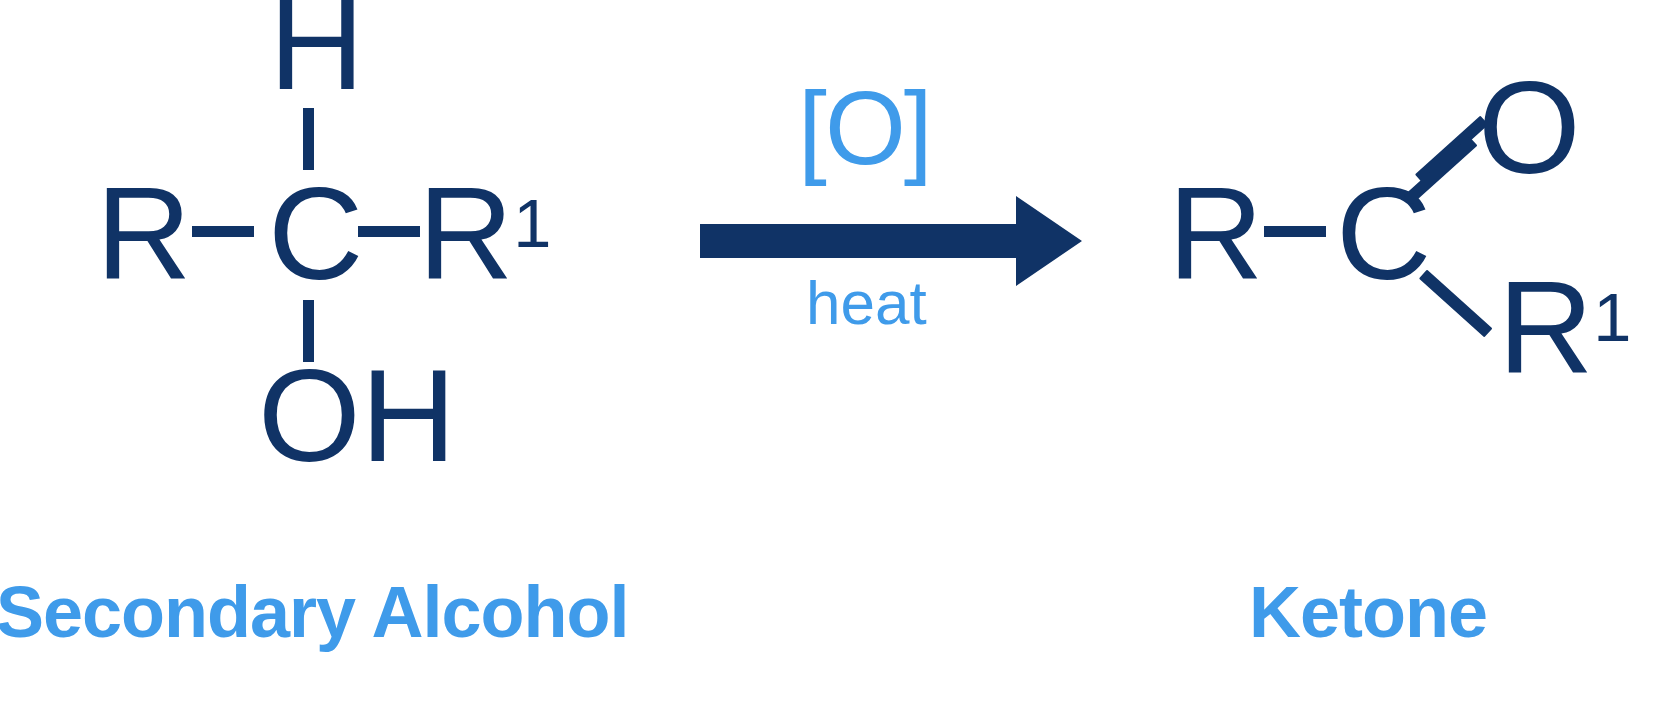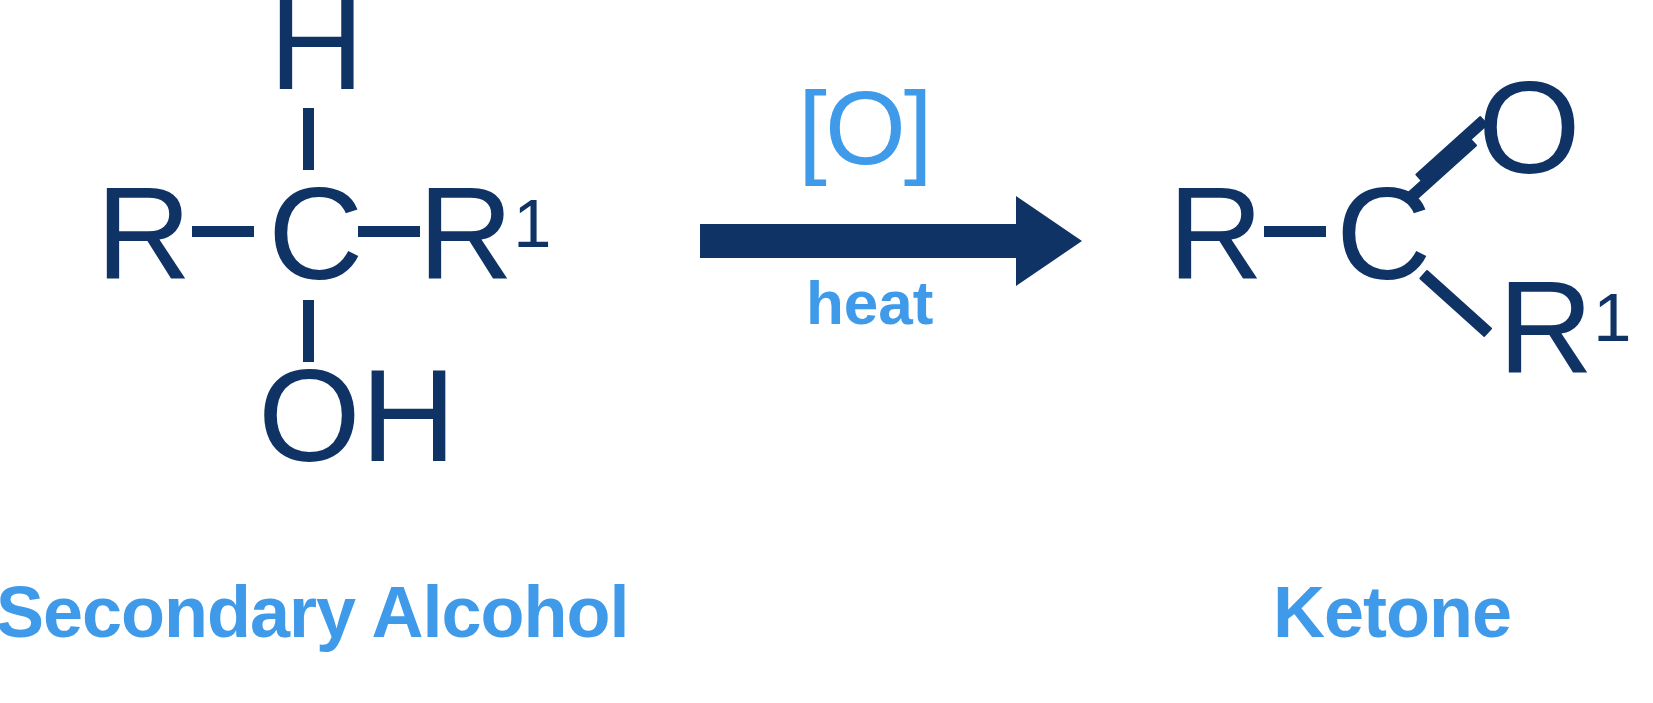--- a/index.html
+++ b/index.html
@@ -74,35 +74,35 @@
     left: 798px;
     top: 76px;
     font-size: 104px;
     font-weight: 400;
     letter-spacing: -2px;
   }
   #cond-heat {
     left: 806px;
     top: 272px;
     font-size: 62px;
-    font-weight: 700;
+    font-weight: 400;
   }
 
   
   .caption {
     position: absolute;
     color: #3f9bea;
     font-family: "Liberation Sans", sans-serif;
     font-weight: 700;
     font-size: 72px;
     line-height: 1;
     white-space: pre;
   }
   #caption-reactant { left: -4px; top: 576px; letter-spacing: -1px; }
-  #caption-product  { left: 1249px; top: 576px; letter-spacing: -1px; margin-left: 24px; }
+  #caption-product  { left: 1249px; top: 576px; letter-spacing: -1px; }
 </style>
 </head>
 <body>
 
 <div id="scene">
 
   <div>
 
     <span class="atom atom-lg" style="left:269px; top:-22px;">H</span>
 

